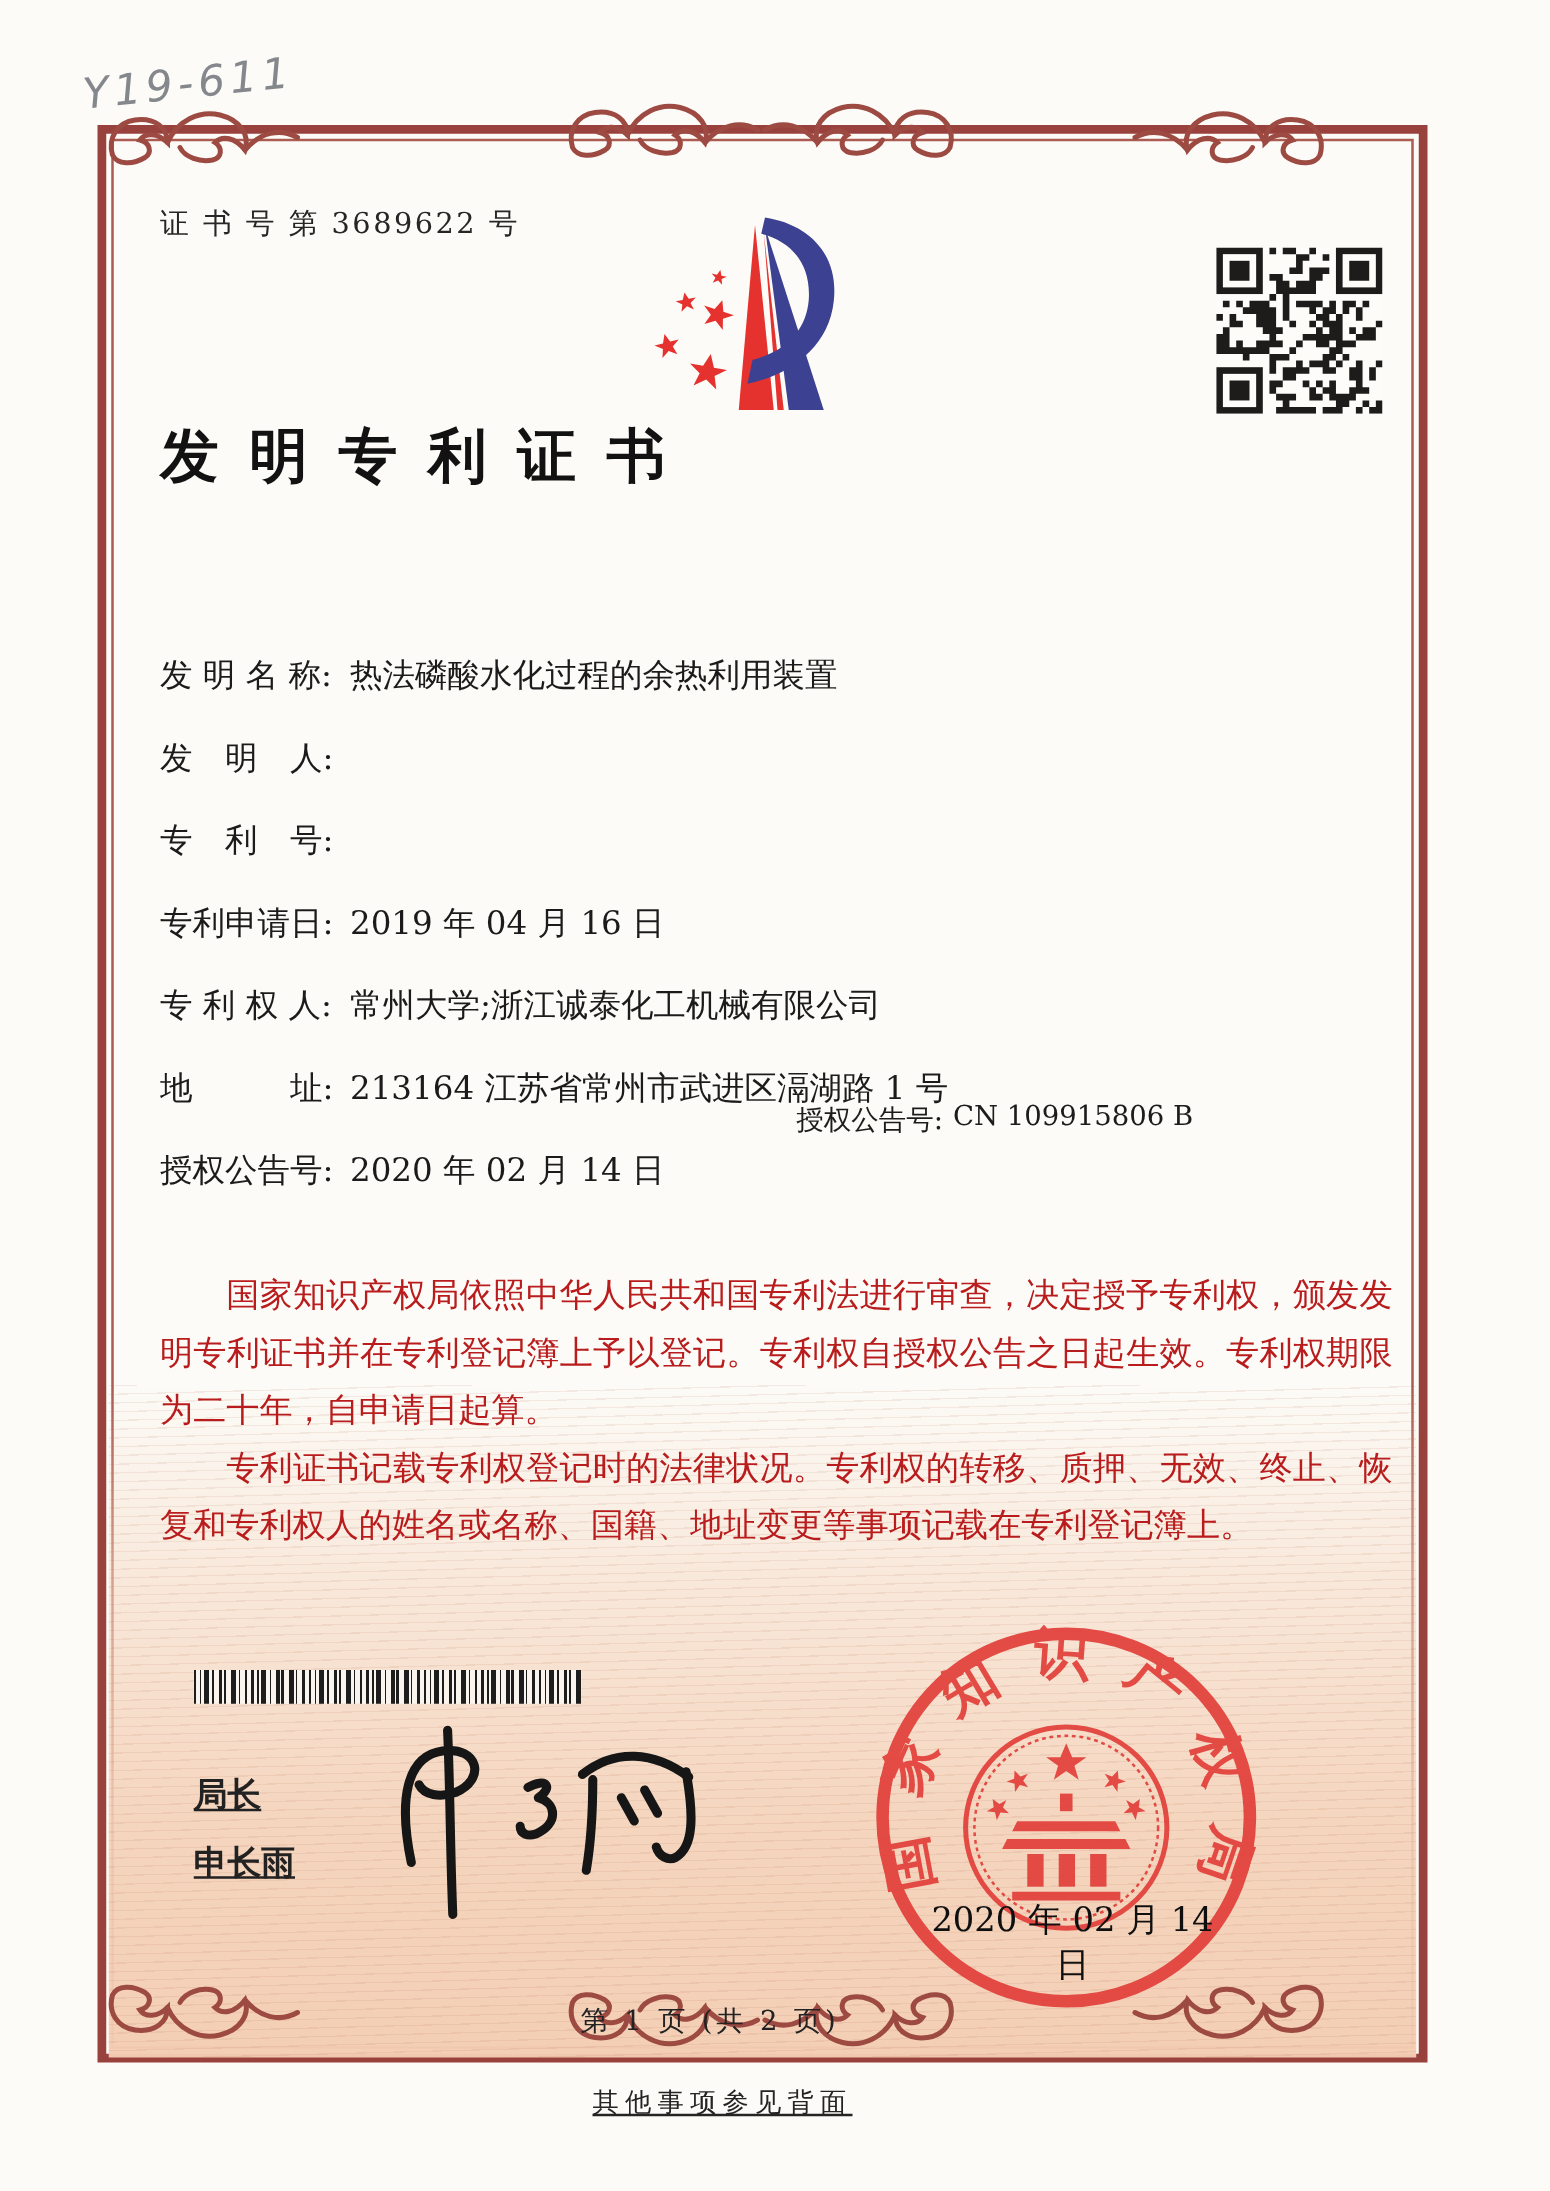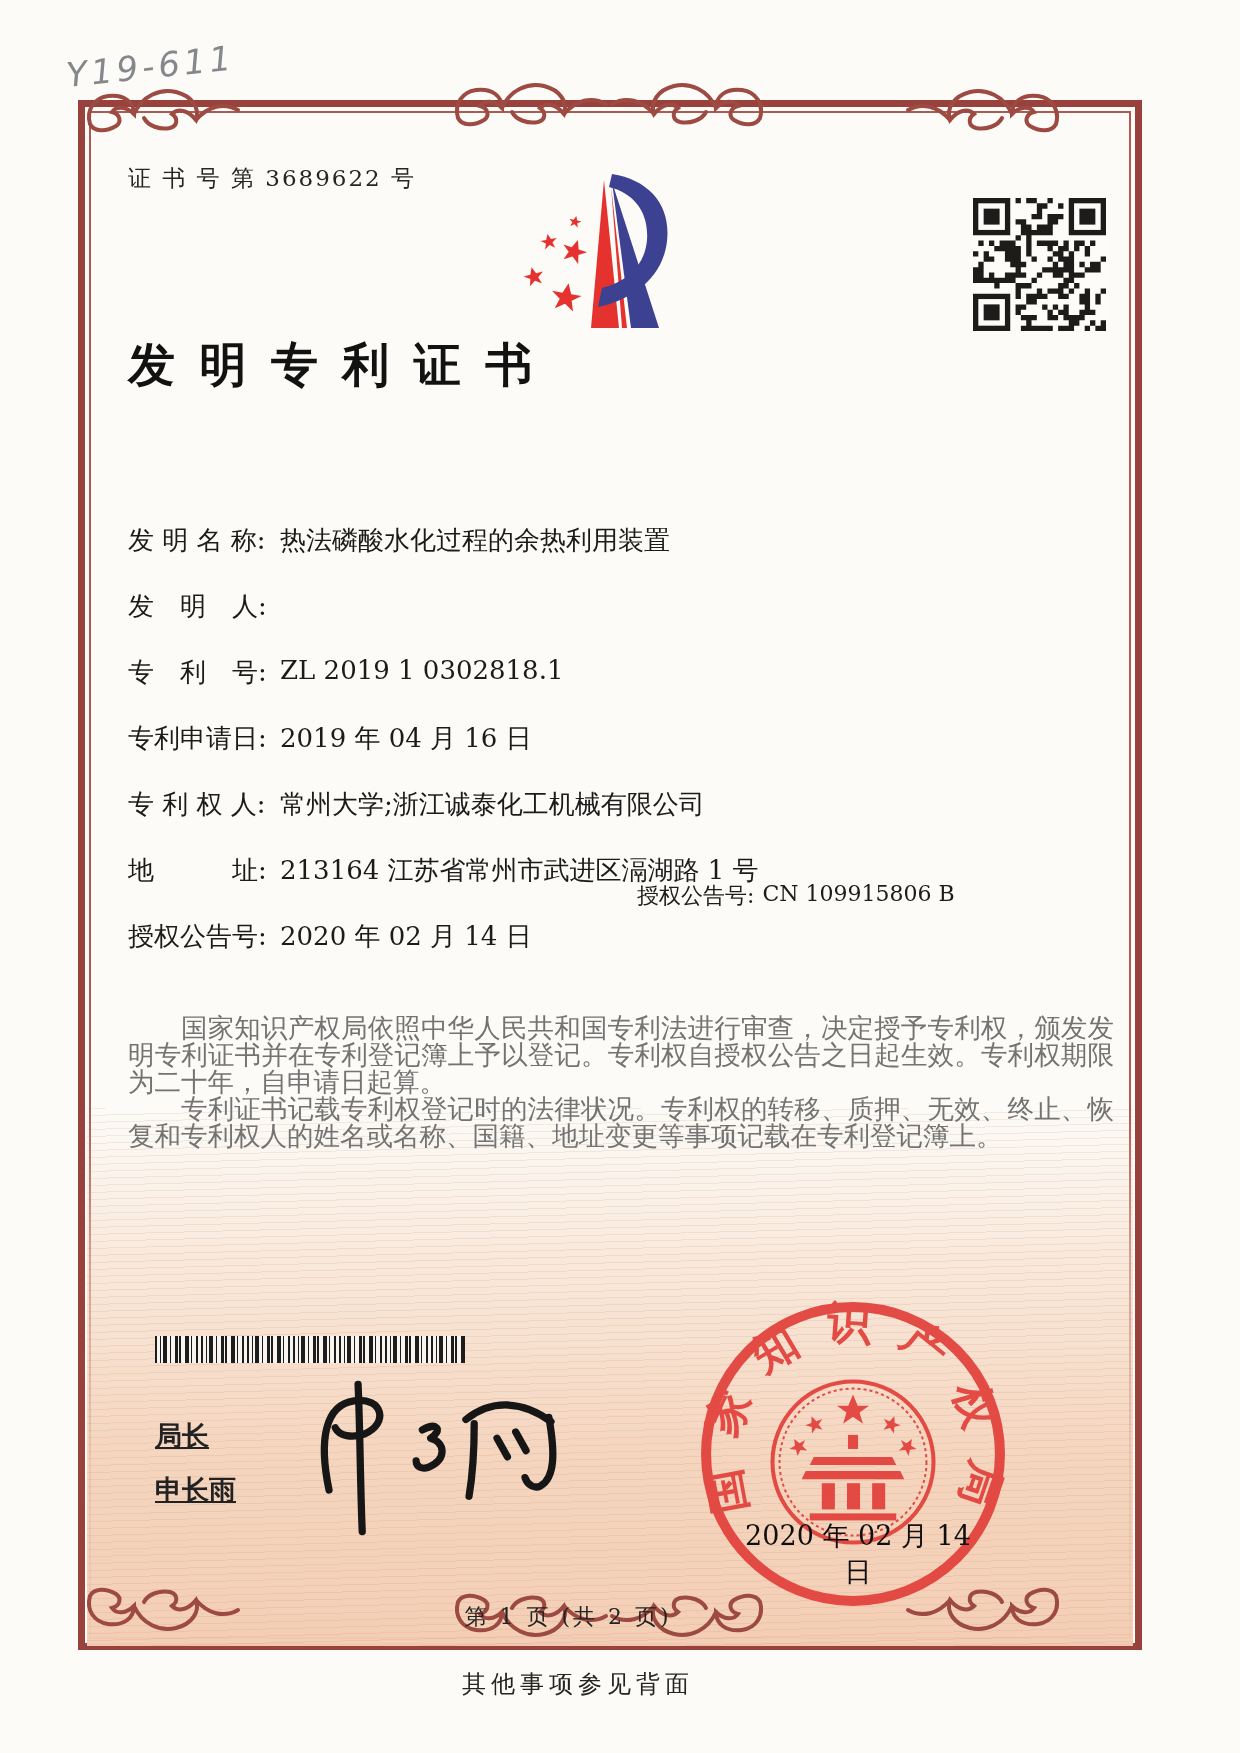--- a/index.html
+++ b/index.html
@@ -22,43 +22,43 @@
   .certno{position:absolute;left:128px;top:163px;font-size:23px;letter-spacing:2px;color:#262626;z-index:3;}
   .logo{position:absolute;left:452px;top:152px;z-index:3;}
   .qr{position:absolute;left:973px;top:198px;z-index:3;}
   .doc-title{position:absolute;left:128px;top:334px;width:964px;
              font-size:47px;font-weight:bold;letter-spacing:.52em;color:#121212;z-index:3;}
   
   .row{position:absolute;left:128px;display:flex;font-size:26px;white-space:pre;z-index:3;color:#1b1b1b;}
   .row .lbl{width:152px;flex:none;}
   .grant2{position:absolute;left:637px;top:881px;display:flex;font-size:22px;white-space:pre;z-index:3;}
   .grant2 .lbl{flex:none;margin-right:8px;}
-  .paras{position:absolute;left:128px;top:1014px;width:986px;font-size:26.5px;line-height:27px;
-         text-align:justify;z-index:3;color:#737373;}
+  .paras{position:absolute;left:128px;top:1014px;width:986px;font-size:26.5px;line-height:46px;
+         text-align:justify;z-index:3;color:#b91c1c;}
   .paras p{margin:0;text-indent:2em;}
   
   .barcode{position:absolute;left:155px;top:1336px;width:310px;height:27px;z-index:3;
     background:repeating-linear-gradient(90deg,
       #1d1d1d 0 2px,#f9f4ee 2px 5px,#1d1d1d 5px 6px,#f9f4ee 6px 8px,
       #1d1d1d 8px 12px,#f9f4ee 12px 15px,#1d1d1d 15px 16px,#f9f4ee 16px 20px,
       #1d1d1d 20px 23px,#f9f4ee 23px 24px,#1d1d1d 24px 26px,#f9f4ee 26px 30px,
       #1d1d1d 30px 34px,#f9f4ee 34px 36px,#1d1d1d 36px 37px,#f9f4ee 37px 41px,
       #1d1d1d 41px 43px,#f9f4ee 43px 46px);}
   .signer{position:absolute;left:155px;top:1418px;z-index:3;
           font-family:"DejaVu Sans","Liberation Sans",sans-serif;
           font-weight:bold;font-size:27px;color:#222;}
   .signer div{margin-bottom:18px;text-decoration:underline;}
   .sig{position:absolute;left:300px;top:1376px;z-index:4;}
   .seal{position:absolute;left:697px;top:1298px;z-index:3;opacity:.92;}
   .seal-date{position:absolute;left:742px;top:1518px;width:232px;text-align:center;
              font-size:27px;color:#0f0f0f;z-index:5;}
   .pagenum{position:absolute;left:128px;top:1602px;width:880px;text-align:center;
            font-size:22px;letter-spacing:3px;z-index:3;color:#222;}
   .backnote{position:absolute;left:78px;top:1668px;width:1000px;text-align:center;
-            font-size:24px;letter-spacing:5px;z-index:3;color:#242424;}
+            font-size:21px;letter-spacing:5px;z-index:3;color:#242424;text-decoration:underline;}
 </style>
 </head>
 <body>
 
 <div class="page">
 
   <svg width="0" height="0" style="position:absolute" aria-hidden="true">
     <defs>
       <path id="star5" d="M0,-10 L2.94,-3.09 10,-3.09 4.05,1.18 6.18,8.09 0,3.82 -6.18,8.09 -4.05,1.18 -10,-3.09 -2.94,-3.09 Z"></path>
       <g id="orn-flourish" fill="none" stroke="currentColor" stroke-width="4" stroke-linecap="round">
@@ -140,21 +140,20 @@
 
   <div class="row" style="top:523px">
     <span class="lbl">发 明 名 称:</span>
     <span class="val">热法磷酸水化过程的余热利用装置</span>
   </div>
   <div class="row" style="top:589px">
     <span class="lbl">发　明　人:</span>
   </div>
   <div class="row" style="top:655px">
     <span class="lbl">专　利　号:</span>
-    <span class="val">ZL 2019 1 0302818.1</span>
   </div>
   <div class="row" style="top:721px">
     <span class="lbl">专利申请日:</span>
     <span class="val">2019 年 04 月 16 日</span>
   </div>
   <div class="row" style="top:787px">
     <span class="lbl">专 利 权 人:</span>
     <span class="val">常州大学;浙江诚泰化工机械有限公司</span>
   </div>
   <div class="row" style="top:853px">

